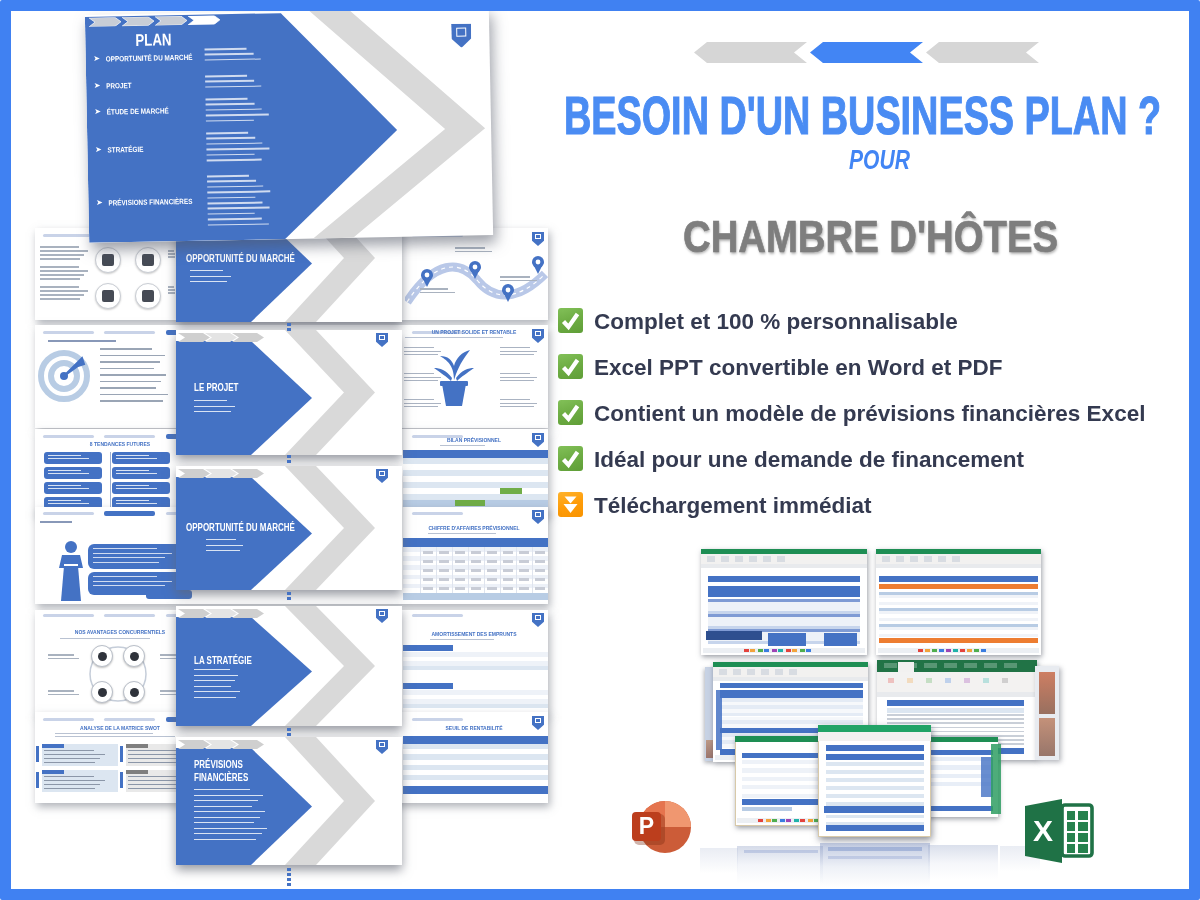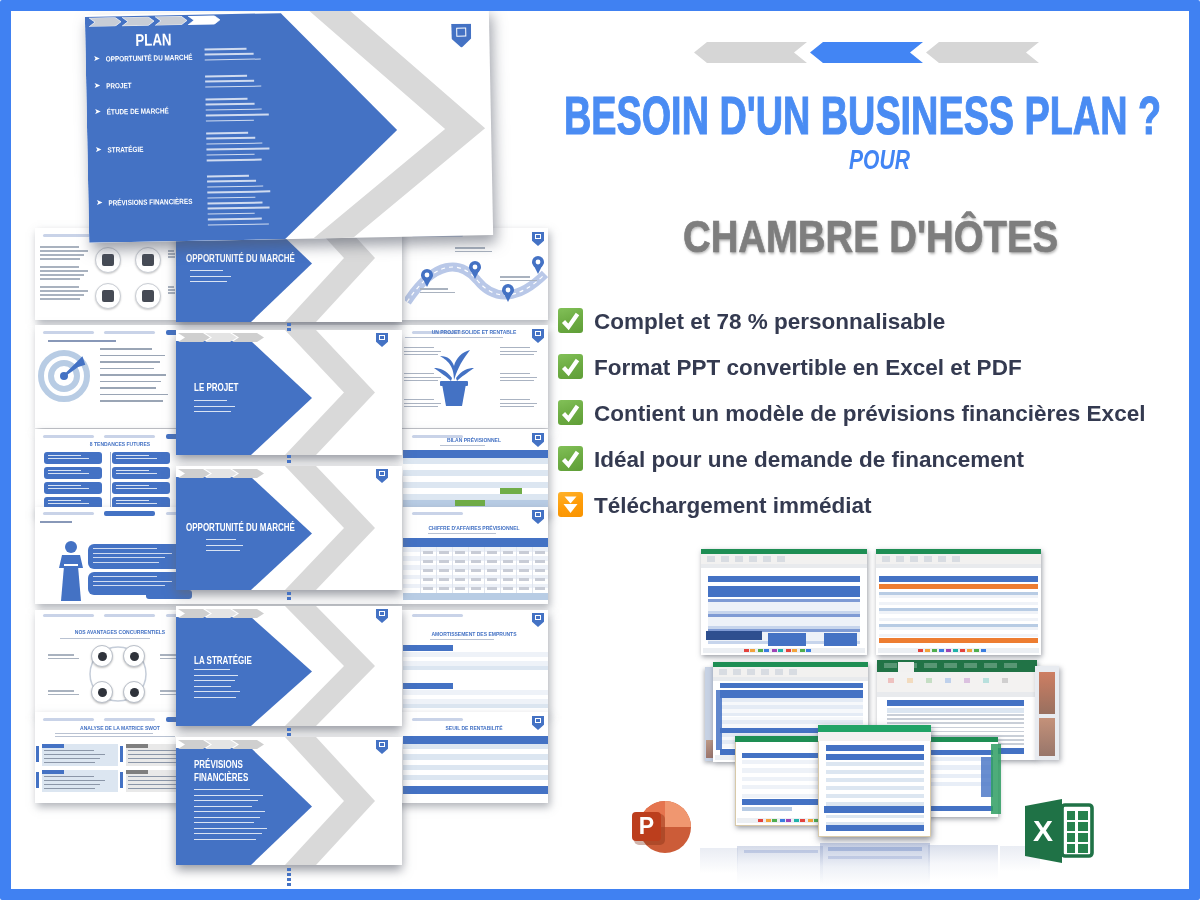--- a/index.html
+++ b/index.html
@@ -20,27 +20,27 @@
     <div style="position:absolute;left:232px;width:113px;height:21px;background:#d6d6d6;clip-path:polygon(0 50%,13px 0,100% 0,calc(100% - 13px) 50%,100% 100%,13px 100%);"></div>
   </div>
   <div id="h1t" style="position:absolute;left:564px;top:84px;font-weight:bold;font-size:54px;color:#4a8cf3;-webkit-text-stroke:1.1px #4a8cf3;white-space:nowrap;transform:scaleX(0.70);transform-origin:left center;">BESOIN D'UN BUSINESS PLAN ?</div>
   <div style="position:absolute;left:849px;top:145px;font-style:italic;font-weight:bold;font-size:27px;color:#4285f4;transform:scaleX(0.78);transform-origin:left center;">POUR</div>
   <div id="ch" style="position:absolute;left:683px;top:211px;font-weight:bold;font-size:45px;color:#7e7e7e;-webkit-text-stroke:0.7px #7e7e7e;text-shadow:1px 2px 3px rgba(0,0,0,.3);transform:scaleX(0.851);transform-origin:left center;white-space:nowrap;">CHAMBRE D'HÔTES</div>
   <div id="checklist">
     <div class="check-ic" style="left:558px;top:308px;"></div>
     <svg style="position:absolute;left:558px;top:308px;" width="25" height="25" viewBox="0 0 25 25">
         <path d="M5.5 13.5 L10.5 19 L19.5 6" stroke="#fff" stroke-width="4.2" fill="none" stroke-linecap="butt" stroke-linejoin="miter"></path>
       </svg>
-    <div class="li-txt" style="left:594px;top:309px;">Complet et 78 % personnalisable</div>
+    <div class="li-txt" style="left:594px;top:309px;">Complet et 100 % personnalisable</div>
 
     <div class="check-ic" style="left:558px;top:354px;"></div>
     <svg style="position:absolute;left:558px;top:354px;" width="25" height="25" viewBox="0 0 25 25">
         <path d="M5.5 13.5 L10.5 19 L19.5 6" stroke="#fff" stroke-width="4.2" fill="none" stroke-linecap="butt" stroke-linejoin="miter"></path>
       </svg>
-    <div class="li-txt" style="left:594px;top:355px;">Format PPT convertible en Excel et PDF</div>
+    <div class="li-txt" style="left:594px;top:355px;">Excel PPT convertible en Word et PDF</div>
 
     <div class="check-ic" style="left:558px;top:400px;"></div>
     <svg style="position:absolute;left:558px;top:400px;" width="25" height="25" viewBox="0 0 25 25">
         <path d="M5.5 13.5 L10.5 19 L19.5 6" stroke="#fff" stroke-width="4.2" fill="none" stroke-linecap="butt" stroke-linejoin="miter"></path>
       </svg>
     <div class="li-txt" style="left:594px;top:401px;">Contient un modèle de prévisions financières Excel</div>
 
     <div class="check-ic" style="left:558px;top:446px;"></div>
     <svg style="position:absolute;left:558px;top:446px;" width="25" height="25" viewBox="0 0 25 25">
         <path d="M5.5 13.5 L10.5 19 L19.5 6" stroke="#fff" stroke-width="4.2" fill="none" stroke-linecap="butt" stroke-linejoin="miter"></path>

